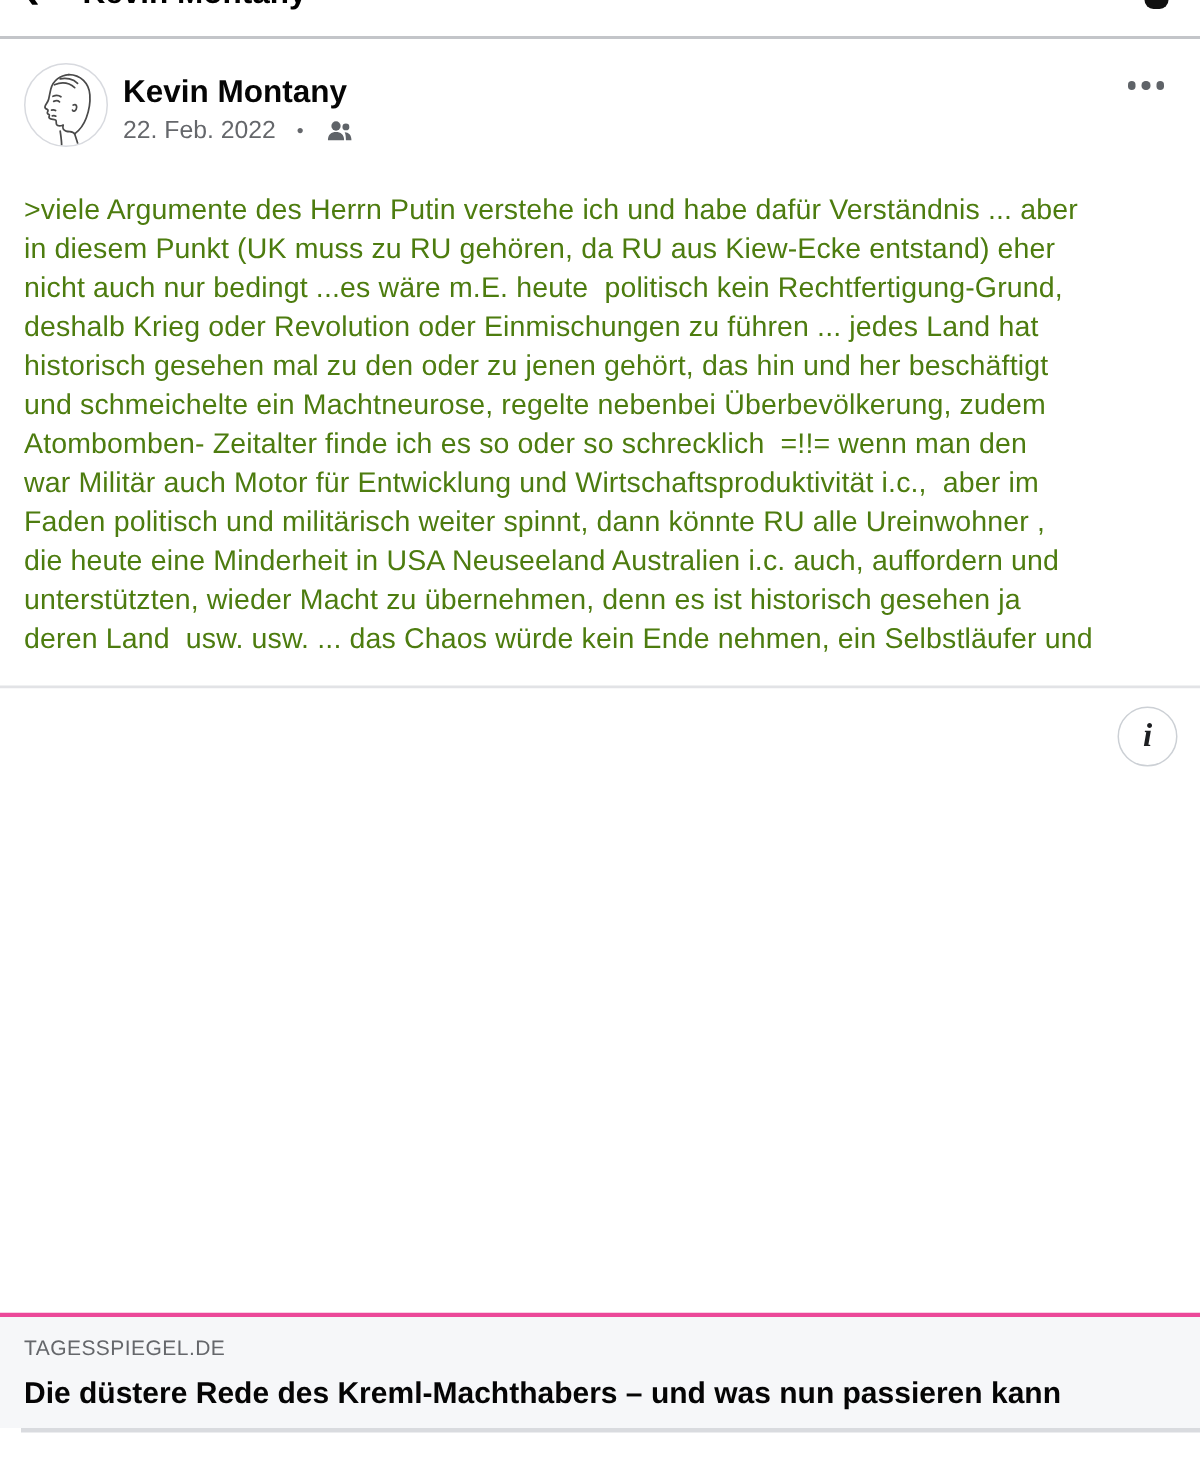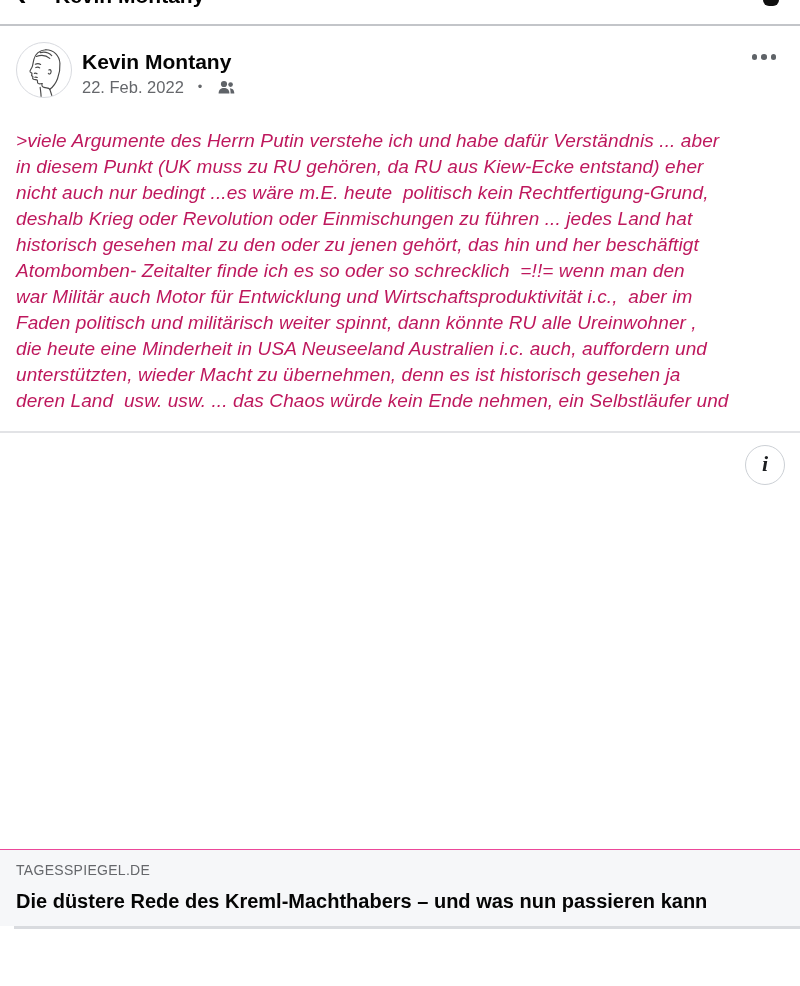--- a/index.html
+++ b/index.html
@@ -49,23 +49,22 @@
     display:flex; gap:4px; cursor:pointer;
   }
   .menu-dots i {
     width:5.5px; height:5.5px; border-radius:50%;
     background:#5f6368; display:block;
   }
 
   
   .post-body {
     margin-top:20px; padding:0 16px;
-    font-size:19px; line-height:26px; color:#be185d;
+    font-size:19px; line-height:26px; color:#4d7c0f;
     letter-spacing:0.1px;
-    font-style:italic;
   }
   .post-body > div { white-space:pre; }
 
   .divider-1 { margin-top:17px; height:2px; background:#e2e3e6; }
 
   
   .preview-area { position:relative; height:416px; background:#ffffff; cursor:pointer; }
   .info-button {
     position:absolute; top:12px; right:15px;
     width:40px; height:40px; box-sizing:border-box;
@@ -74,21 +73,21 @@
     cursor:pointer;
   }
   .info-button span {
     font-family:"Liberation Serif", serif; font-style:italic; font-weight:bold;
     font-size:22px; color:#1c1e21; line-height:1; margin-top:-2px;
   }
 
   
   .link-footer {
     height:77px; box-sizing:border-box; background:#f6f7f9;
-    border-top:1px solid #ec4899; padding:12px 16px 0 16px; cursor:pointer;
+    border-top:3px solid #ec4899; padding:12px 16px 0 16px; cursor:pointer;
   }
   .link-domain {
     font-size:14px; color:#65676b; letter-spacing:0.3px; line-height:17px;
   }
   .link-headline {
     font-size:20px; font-weight:bold; color:#050505;
     margin-top:10px; line-height:25px; white-space:nowrap;
   }
   .bottom-divider { height:3px; background:#d9dbdf; margin-left:14px; }
 </style>
@@ -143,20 +142,21 @@
     <i></i>
   </div>
 </div>
 
 <div class="post-body">
     <div>&gt;viele Argumente des Herrn Putin verstehe ich und habe dafür Verständnis ... aber</div>
     <div>in diesem Punkt (UK muss zu RU gehören, da RU aus Kiew-Ecke entstand) eher</div>
     <div>nicht auch nur bedingt ...es wäre m.E. heute  politisch kein Rechtfertigung-Grund,</div>
     <div>deshalb Krieg oder Revolution oder Einmischungen zu führen ... jedes Land hat</div>
     <div>historisch gesehen mal zu den oder zu jenen gehört, das hin und her beschäftigt</div>
+    <div>und schmeichelte ein Machtneurose, regelte nebenbei Überbevölkerung, zudem</div>
     <div>Atombomben- Zeitalter finde ich es so oder so schrecklich  =!!= wenn man den</div>
     <div>war Militär auch Motor für Entwicklung und Wirtschaftsproduktivität i.c.,  aber im</div>
     <div>Faden politisch und militärisch weiter spinnt, dann könnte RU alle Ureinwohner ,</div>
     <div>die heute eine Minderheit in USA Neuseeland Australien i.c. auch, auffordern und</div>
     <div>unterstützten, wieder Macht zu übernehmen, denn es ist historisch gesehen ja</div>
     <div>deren Land  usw. usw. ... das Chaos würde kein Ende nehmen, ein Selbstläufer und</div>
   </div>
 
 <div class="divider-1"></div>
 

